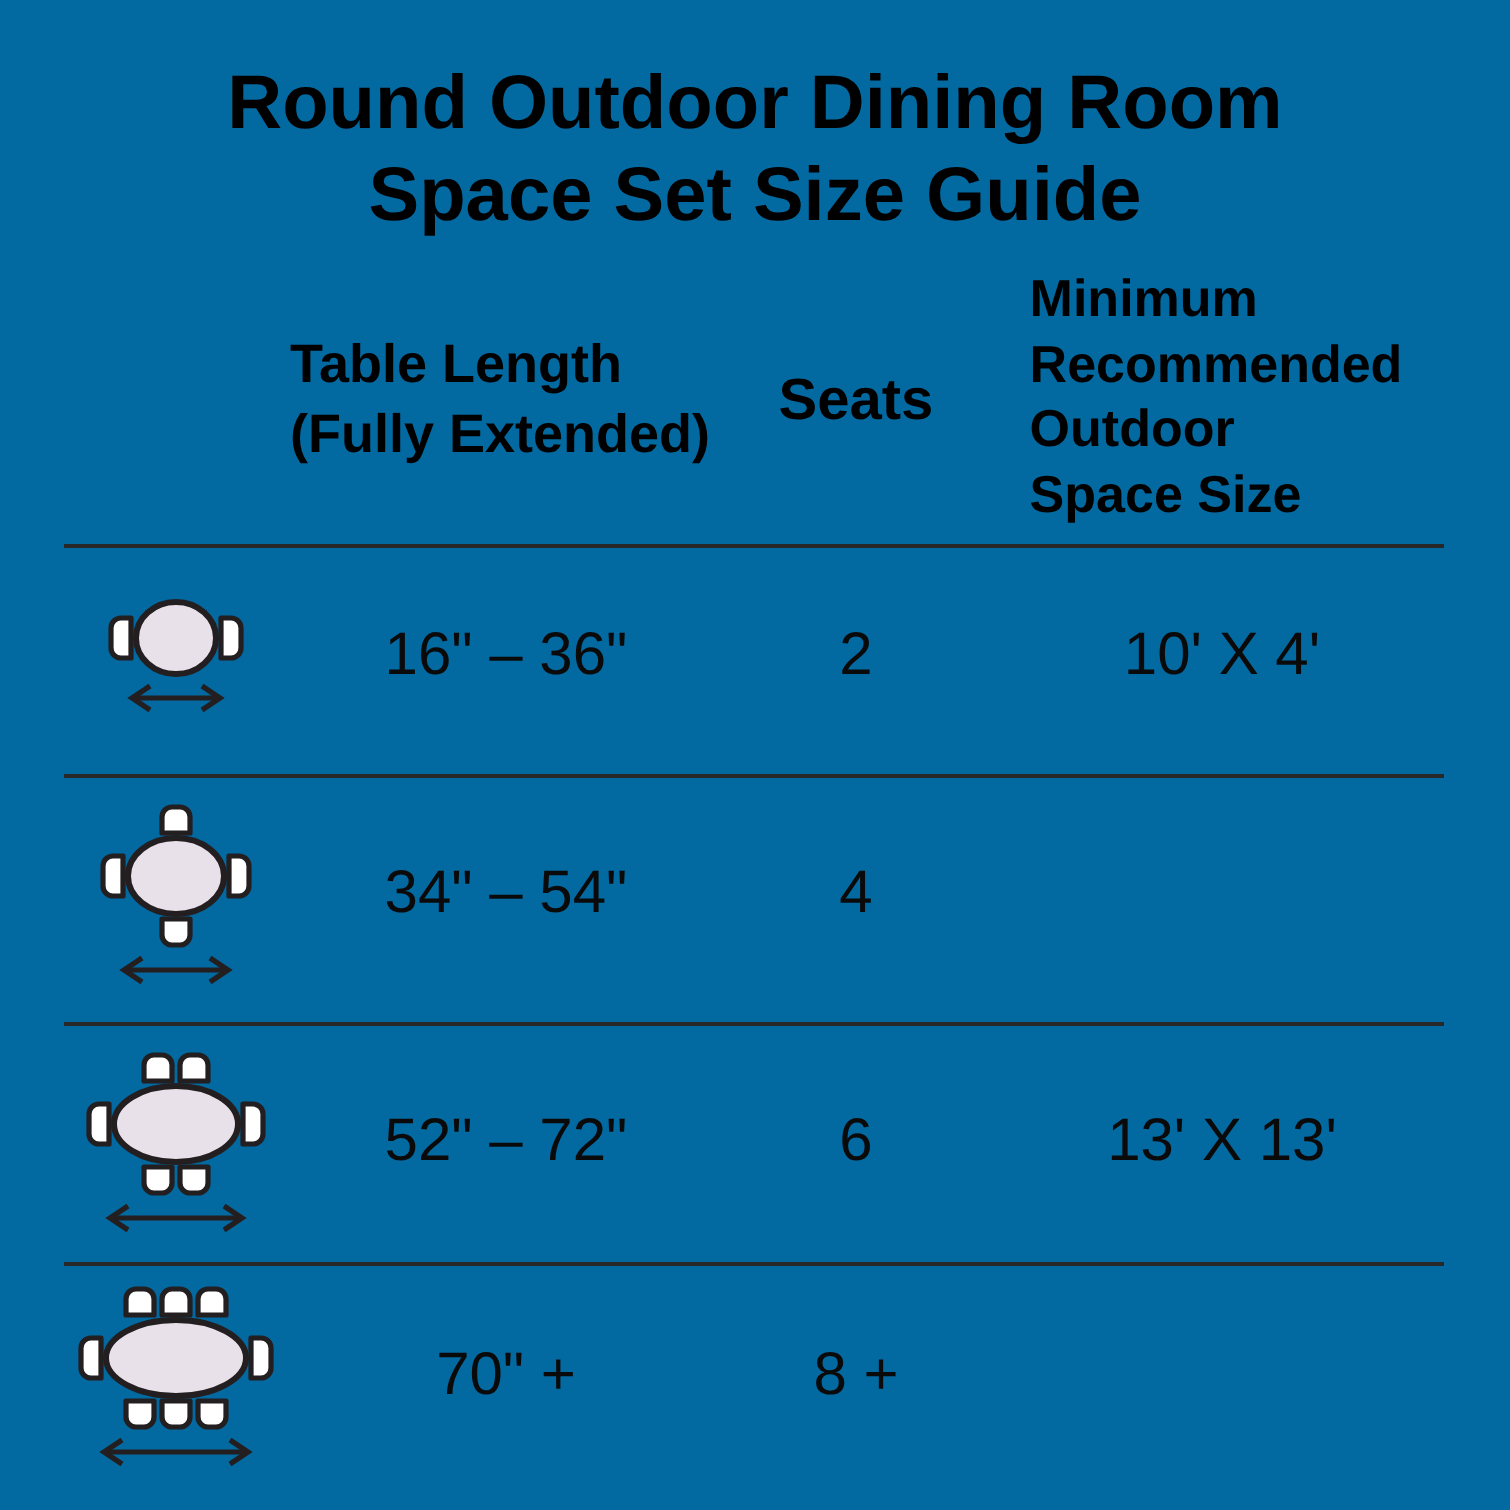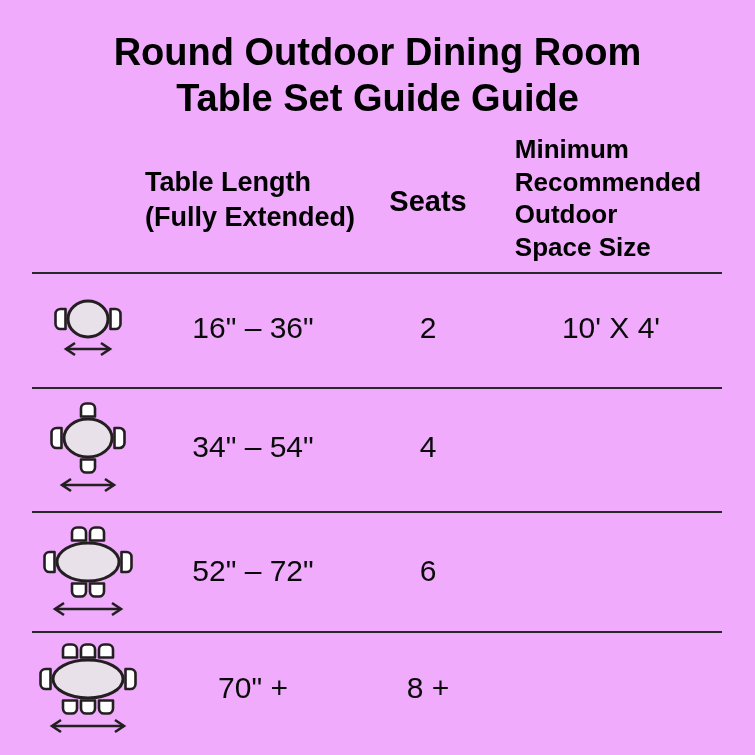--- a/index.html
+++ b/index.html
@@ -1,20 +1,20 @@
 <!DOCTYPE html>
 <html><head>
 <meta charset="utf-8">
 <style>
   html,body{margin:0;padding:0;}
   body{
     width:755px;height:755px;background:#ffffff;overflow:hidden;
     font-family:"Liberation Sans", sans-serif;color:#0a0a0a;
   }
-  .sheet{position:relative;width:755px;height:755px;background:#f0abfc;}
+  .sheet{position:relative;width:755px;height:755px;background:#0369a1;}
 
   .title{
     position:absolute;top:30px;left:0;width:755px;margin:0;
     text-align:center;font-size:38px;font-weight:700;line-height:1.2;color:#000;
   }
   .title span{display:block;}
 
   .hdr{
     position:absolute;transform:translate(-50%,-50%);
     font-weight:700;text-align:left;white-space:pre-line;color:#000;
@@ -41,21 +41,21 @@
     transform:translate(-50%,-50%);width:140px;height:96px;
   }
 </style>
 </head>
 <body>
 
 <div class="sheet">
 
   <h1 class="title">
     <span>Round Outdoor Dining Room</span>
-    <span>Table Set Guide Guide</span>
+    <span>Space Set Size Guide</span>
   </h1>
 
   <div class="hdr hdr-length">Table Length
 (Fully Extended)</div>
   <div class="hdr hdr-seats">Seats</div>
   <div class="hdr hdr-space">Minimum
 Recommended
 Outdoor
 Space Size</div>
 
@@ -96,20 +96,21 @@
         <path d="M 72 17.5 L 72 9.5 A 5 5 0 0 1 77 4.5 L 81 4.5 A 5 5 0 0 1 86 9.5 L 86 17.5 Z" fill="#ffffff" stroke="#231f20" stroke-width="2.6" stroke-linejoin="round"></path>
         <path d="M 68 60.5 L 68 68.5 A 5 5 0 0 1 63 73.5 L 59 73.5 A 5 5 0 0 1 54 68.5 L 54 60.5 Z" fill="#ffffff" stroke="#231f20" stroke-width="2.6" stroke-linejoin="round"></path>
         <path d="M 86 60.5 L 86 68.5 A 5 5 0 0 1 81 73.5 L 77 73.5 A 5 5 0 0 1 72 68.5 L 72 60.5 Z" fill="#ffffff" stroke="#231f20" stroke-width="2.6" stroke-linejoin="round"></path>
         <ellipse cx="70" cy="39" rx="31" ry="19" fill="#e9e1ea" stroke="#231f20" stroke-width="3"></ellipse>
         <line x1="37" y1="86" x2="103" y2="86" fill="none" stroke="#231f20" stroke-width="2.6"></line>
         <polyline points="46,80 37,86 46,92" fill="none" stroke="#231f20" stroke-width="2.6"></polyline>
         <polyline points="94,80 103,86 94,92" fill="none" stroke="#231f20" stroke-width="2.6"></polyline>
       </svg></div>
   <div class="cell c-length r2">52" – 72"</div>
   <div class="cell c-seats r2">6</div>
+  <div class="cell c-space r2">13' X 13'</div>
 
   <div class="icon r3"><svg width="140" height="96" viewBox="0 0 140 96" xmlns="http://www.w3.org/2000/svg">
         <path d="M 32.5 49 L 27.5 49 A 5 5 0 0 1 22.5 44 L 22.5 34 A 5 5 0 0 1 27.5 29 L 32.5 29 Z" fill="#ffffff" stroke="#231f20" stroke-width="2.6" stroke-linejoin="round"></path>
         <path d="M 107.5 29 L 112.5 29 A 5 5 0 0 1 117.5 34 L 117.5 44 A 5 5 0 0 1 112.5 49 L 107.5 49 Z" fill="#ffffff" stroke="#231f20" stroke-width="2.6" stroke-linejoin="round"></path>
         <path d="M 45 17.5 L 45 9.5 A 5 5 0 0 1 50 4.5 L 54 4.5 A 5 5 0 0 1 59 9.5 L 59 17.5 Z" fill="#ffffff" stroke="#231f20" stroke-width="2.6" stroke-linejoin="round"></path>
         <path d="M 63 17.5 L 63 9.5 A 5 5 0 0 1 68 4.5 L 72 4.5 A 5 5 0 0 1 77 9.5 L 77 17.5 Z" fill="#ffffff" stroke="#231f20" stroke-width="2.6" stroke-linejoin="round"></path>
         <path d="M 81 17.5 L 81 9.5 A 5 5 0 0 1 86 4.5 L 90 4.5 A 5 5 0 0 1 95 9.5 L 95 17.5 Z" fill="#ffffff" stroke="#231f20" stroke-width="2.6" stroke-linejoin="round"></path>
         <path d="M 59 60.5 L 59 68.5 A 5 5 0 0 1 54 73.5 L 50 73.5 A 5 5 0 0 1 45 68.5 L 45 60.5 Z" fill="#ffffff" stroke="#231f20" stroke-width="2.6" stroke-linejoin="round"></path>
         <path d="M 77 60.5 L 77 68.5 A 5 5 0 0 1 72 73.5 L 68 73.5 A 5 5 0 0 1 63 68.5 L 63 60.5 Z" fill="#ffffff" stroke="#231f20" stroke-width="2.6" stroke-linejoin="round"></path>
         <path d="M 95 60.5 L 95 68.5 A 5 5 0 0 1 90 73.5 L 86 73.5 A 5 5 0 0 1 81 68.5 L 81 60.5 Z" fill="#ffffff" stroke="#231f20" stroke-width="2.6" stroke-linejoin="round"></path>

